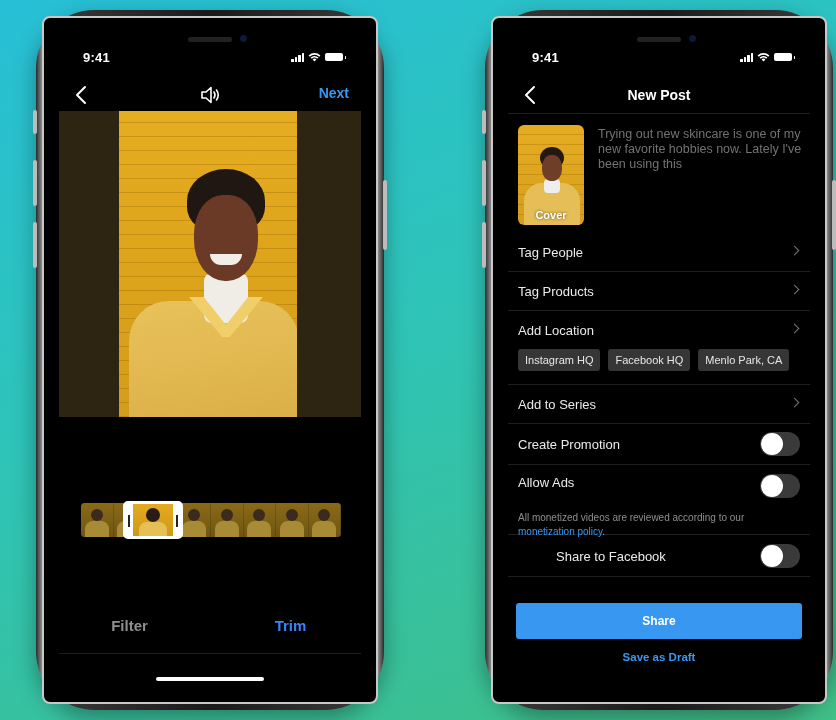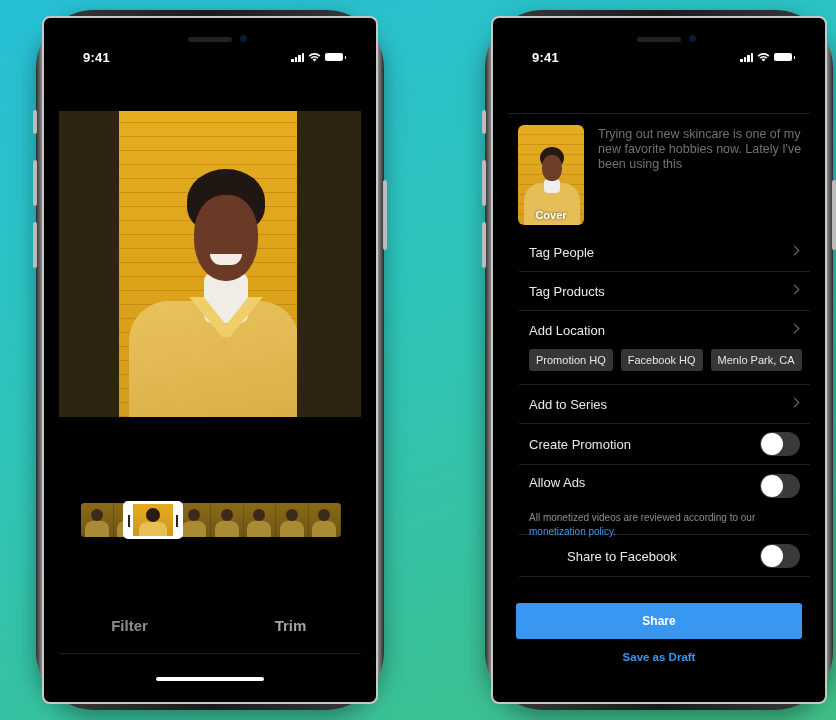--- a/index.html
+++ b/index.html
@@ -76,39 +76,39 @@
   .trim-handle { position: absolute; top: 478px; left: 74px; width: 60px; height: 38px; border: 3px solid #fff; border-radius: 5px; background: #fff; cursor: grab; }
   .trim-handle .inner { position: absolute; left: 7px; right: 7px; top: 0; bottom: 0; background: linear-gradient(180deg, #e4aa20, #cf9a18); overflow: hidden; }
   .trim-handle .inner .fh { position: absolute; left: 50%; margin-left: -7px; top: 4px; width: 14px; height: 14px; border-radius: 50%; background: #2a1c14; }
   .trim-handle .inner .fs { position: absolute; left: 50%; margin-left: -14px; top: 18px; width: 28px; height: 16px; border-radius: 8px 8px 0 0; background: #e6c055; }
   .trim-handle .bar { position: absolute; top: 11px; width: 2px; height: 12px; background: #222; }
   .trim-handle .bar.l { left: 2px; } .trim-handle .bar.r { right: 2px; }
 
   .tabs-bottom { position: absolute; top: 594px; left: 0; right: 0; display: flex; }
   .tab { flex: 1; text-align: center; font-size: 15px; font-weight: bold; cursor: pointer; }
   .tab.inactive { color: #8e8e8e; }
-  .tab.active { color: #a3a3a3; }
+  .tab.active { color: #3b82f6; }
   .tabs-divider { position: absolute; top: 630px; left: 10px; right: 10px; height: 1px; background: #1e1e1e; }
   .home-indicator { position: absolute; bottom: 16px; left: 50%; margin-left: -54px; width: 108px; height: 4px; border-radius: 3px; background: #fff; }
 
   
   .nav-right { position: absolute; top: 58px; left: 0; right: 0; height: 28px; }
   .nav-title { position: absolute; left: 0; right: 0; top: 6px; text-align: center; font-weight: bold; font-size: 14px; }
   .nav-divider { position: absolute; top: 90px; left: 10px; right: 10px; height: 1px; background: #1f1f1f; }
   .post-head { position: absolute; top: 102px; left: 20px; right: 16px; height: 100px; }
   .cover-thumb { position: absolute; left: 0; top: 0; width: 66px; height: 100px; border-radius: 6px; overflow: hidden;
     background: repeating-linear-gradient(0deg, rgba(150,100,0,0.3) 0 1px, transparent 1px 10px), linear-gradient(180deg, #e6ac22, #d59e1c); cursor: pointer; }
   .cover-thumb .ch { position: absolute; left: 22px; top: 22px; width: 24px; height: 22px; border-radius: 50%; background: #231812; }
   .cover-thumb .cf { position: absolute; left: 24px; top: 30px; width: 20px; height: 26px; border-radius: 45%; background: #6e3e28; }
   .cover-thumb .cs { position: absolute; left: 6px; top: 58px; width: 56px; height: 48px; border-radius: 18px 18px 0 0; background: #e5be58; }
   .cover-thumb .cn { position: absolute; left: 26px; top: 54px; width: 16px; height: 14px; background: #eee; border-radius: 4px; }
   .cover-label { position: absolute; left: 0; right: 0; bottom: 4px; text-align: center; font-size: 11px; font-weight: bold; color: #fff; text-shadow: 0 0 3px rgba(0,0,0,0.6); }
   .caption { position: absolute; left: 80px; top: 2px; right: 0; font-size: 12.5px; line-height: 15px; color: #737373; }
 
-  .menu { position: absolute; top: 210px; left: 21px; right: 10px; }
+  .menu { position: absolute; top: 210px; left: 10px; right: 10px; }
   .menu-row { position: relative; height: 39px; border-bottom: 1px solid #1f1f1f; display: flex; align-items: center; padding: 0 10px; font-size: 13px; color: #eaeaea; cursor: pointer; }
   .chev { position: absolute; right: 12px; top: 50%; margin-top: -5px; width: 7px; height: 7px; border-right: 1.5px solid #777; border-top: 1.5px solid #777; transform: rotate(45deg); }
   .loc-row { height: 36px; padding: 0 10px; display: flex; gap: 8px; align-items: flex-start; border-bottom: 1px solid #1f1f1f; }
   .chip { background: #363636; color: #e6e6e6; font-size: 11px; padding: 5px 7px; border-radius: 3px; white-space: nowrap; cursor: pointer; }
   .toggle-row { position: relative; border-bottom: 1px solid #1f1f1f; padding: 0 10px; cursor: default; }
   .toggle-row .lbl { font-size: 13px; color: #eaeaea; }
   .toggle { position: absolute; right: 10px; width: 40px; height: 24px; border-radius: 12px; background: #3a3a3a; cursor: pointer; }
   .toggle .knob { position: absolute; left: 1px; top: 1px; width: 22px; height: 22px; border-radius: 50%; background: #fff; }
   .sub { font-size: 10px; color: #8e8e8e; line-height: 14px; margin-top: 21px; }
   .sub a { color: #3897f0; text-decoration: none; }
@@ -140,20 +140,31 @@
             </span>
           <svg width="13" height="10" viewBox="0 0 13 10">
               <path d="M6.5 9.5 L4.6 7.4 A2.8 2.8 0 0 1 8.4 7.4 Z" fill="#fff"></path>
               <path d="M2.6 5.5 A5.6 5.6 0 0 1 10.4 5.5 L9.2 6.7 A3.9 3.9 0 0 0 3.8 6.7 Z" fill="#fff"></path>
               <path d="M0.6 3.5 A8.4 8.4 0 0 1 12.4 3.5 L11.2 4.7 A6.7 6.7 0 0 0 1.8 4.7 Z" fill="#fff"></path>
             </svg>
           <span class="battery"></span>
         </span>
       </div>
 
+      <div class="nav-left">
+        <svg class="back-btn" viewBox="0 0 22 24">
+            <path d="M14 4 L6 12 L14 20" stroke="#fff" stroke-width="2" fill="none" stroke-linecap="round" stroke-linejoin="round"></path>
+          </svg>
+        <svg class="sound-btn" viewBox="0 0 24 24">
+            <path d="M4 9 H8 L13 4.5 V19.5 L8 15 H4 Z" stroke="#fff" stroke-width="1.6" fill="none" stroke-linejoin="round"></path>
+            <path d="M16 9 Q18 12 16 15" stroke="#fff" stroke-width="1.6" fill="none" stroke-linecap="round"></path>
+            <path d="M18.5 7 Q22 12 18.5 17" stroke="#fff" stroke-width="1.6" fill="none" stroke-linecap="round"></path>
+          </svg>
+        <span class="next-btn">Next</span>
+      </div>
 
       <div class="video-area">
         <div class="video-frame">
           <div class="person">
             <div class="p-shirt"></div>
             <div class="p-neck"></div>
             <div class="p-collar"></div>
             <div class="p-hair"></div>
             <div class="p-face"></div>
             <div class="p-smile"></div>
@@ -235,20 +246,26 @@
             </span>
           <svg width="13" height="10" viewBox="0 0 13 10">
               <path d="M6.5 9.5 L4.6 7.4 A2.8 2.8 0 0 1 8.4 7.4 Z" fill="#fff"></path>
               <path d="M2.6 5.5 A5.6 5.6 0 0 1 10.4 5.5 L9.2 6.7 A3.9 3.9 0 0 0 3.8 6.7 Z" fill="#fff"></path>
               <path d="M0.6 3.5 A8.4 8.4 0 0 1 12.4 3.5 L11.2 4.7 A6.7 6.7 0 0 0 1.8 4.7 Z" fill="#fff"></path>
             </svg>
           <span class="battery"></span>
         </span>
       </div>
 
+      <div class="nav-right">
+        <svg class="back-btn" viewBox="0 0 22 24">
+            <path d="M14 4 L6 12 L14 20" stroke="#fff" stroke-width="2" fill="none" stroke-linecap="round" stroke-linejoin="round"></path>
+          </svg>
+        <div class="nav-title">New Post</div>
+      </div>
       <div class="nav-divider"></div>
 
       <div class="post-head">
         <div class="cover-thumb">
           <div class="cs"></div>
             <div class="cn"></div>
             <div class="ch"></div>
             <div class="cf"></div>
           <div class="cover-label">Cover</div>
         </div>
@@ -262,21 +279,21 @@
         </div>
         <div class="menu-row">
           <span>Tag Products</span>
           <span class="chev"></span>
         </div>
         <div class="menu-row" style="border-bottom:none; height:38px;">
           <span>Add Location</span>
           <span class="chev"></span>
         </div>
         <div class="loc-row">
-          <span class="chip">Promotion HQ</span>
+          <span class="chip">Instagram HQ</span>
           <span class="chip">Facebook HQ</span>
           <span class="chip">Menlo Park, CA</span>
         </div>
         <div class="menu-row">
           <span>Add to Series</span>
           <span class="chev"></span>
         </div>
         <div class="toggle-row" style="height:41px;">
           <div class="lbl" style="padding-top:13px;">Create Promotion</div>
           <div class="toggle" style="top:8px;">

